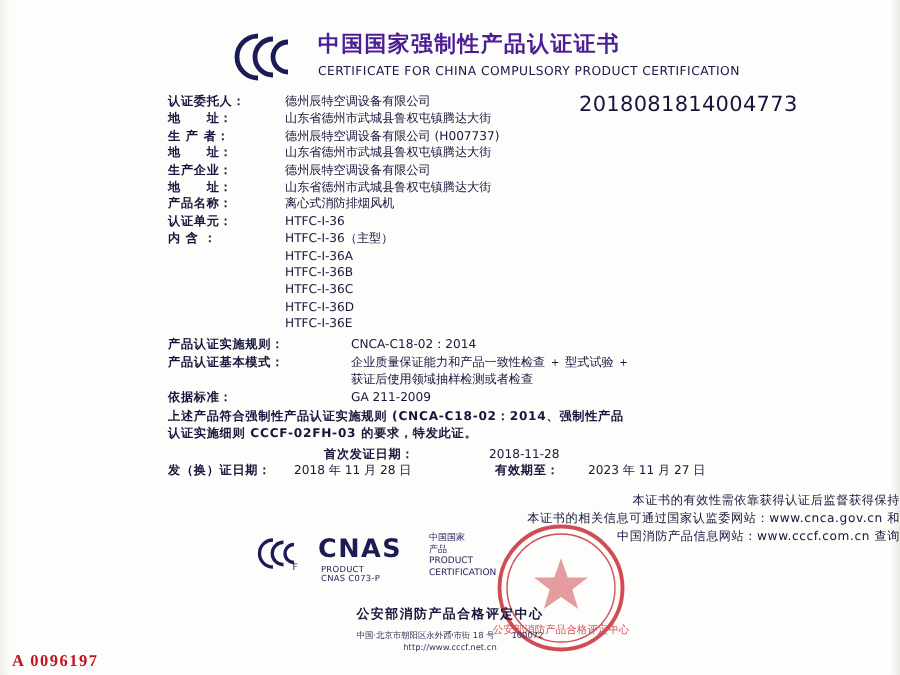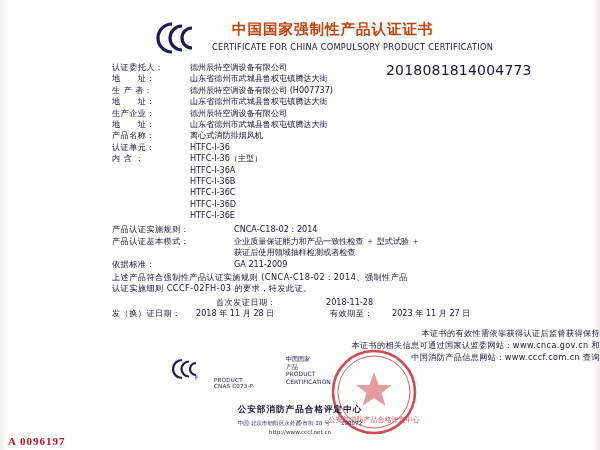--- a/index.html
+++ b/index.html
@@ -37,23 +37,22 @@
     height: 40px;
   }
   .ccc-logo svg { display: block; }
   .title-zh {
     position: absolute;
     left: 212px;
     top: 12px;
     font-size: 14.5px;
     font-weight: bold;
     letter-spacing: 1px;
-    color: #c2410c;
+    color: #4c1d95;
     white-space: nowrap;
-    margin-left: 20px;
   }
   .title-en {
     position: absolute;
     left: 212px;
     top: 34px;
     font-size: 8.2px;
     letter-spacing: 0.3px;
     color: #18184a;
     white-space: nowrap;
     text-align: center;
@@ -68,21 +67,21 @@
     position: relative;
     height: 11.4px;
     font-size: 8.1px;
     white-space: nowrap;
     color: #16163c;
   }
   .lbl {
     position: absolute;
     left: 112px;
     width: 78px;
-    font-weight: normal;
+    font-weight: bold;
     letter-spacing: 0.5px;
   }
   .lbl.wide { width: 120px; }
   .val {
     position: absolute;
     left: 190px;
   }
   .certno {
     position: absolute;
     left: 386px;
@@ -315,20 +314,21 @@
   <div class="ccc-small">
     <svg viewBox="0 0 34 26" width="34" height="26">
       <g fill="none" stroke="#1b1b55" stroke-width="2.2">
         <path d="M14 4 A9 9 0 1 0 14 22"></path>
         <path d="M21 5.5 A7.5 7.5 0 1 0 21 20.5"></path>
         <path d="M28 7 A6 6 0 1 0 28 19"></path>
       </g>
       <text x="27" y="24" font-size="6" fill="#1b1b55" font-family="DejaVu Sans, sans-serif">F</text>
     </svg>
   </div>
+  <div class="cnas">CNAS</div>
   <div class="cnas-sub">
     <span>PRODUCT</span><br>
     <span>CNAS C073-P</span>
   </div>
   <div class="cma">
     <span>中国国家</span><br>
     <span>产品</span><br>
     <span>PRODUCT</span><br>
     <span>CERTIFICATION</span>
   </div>

